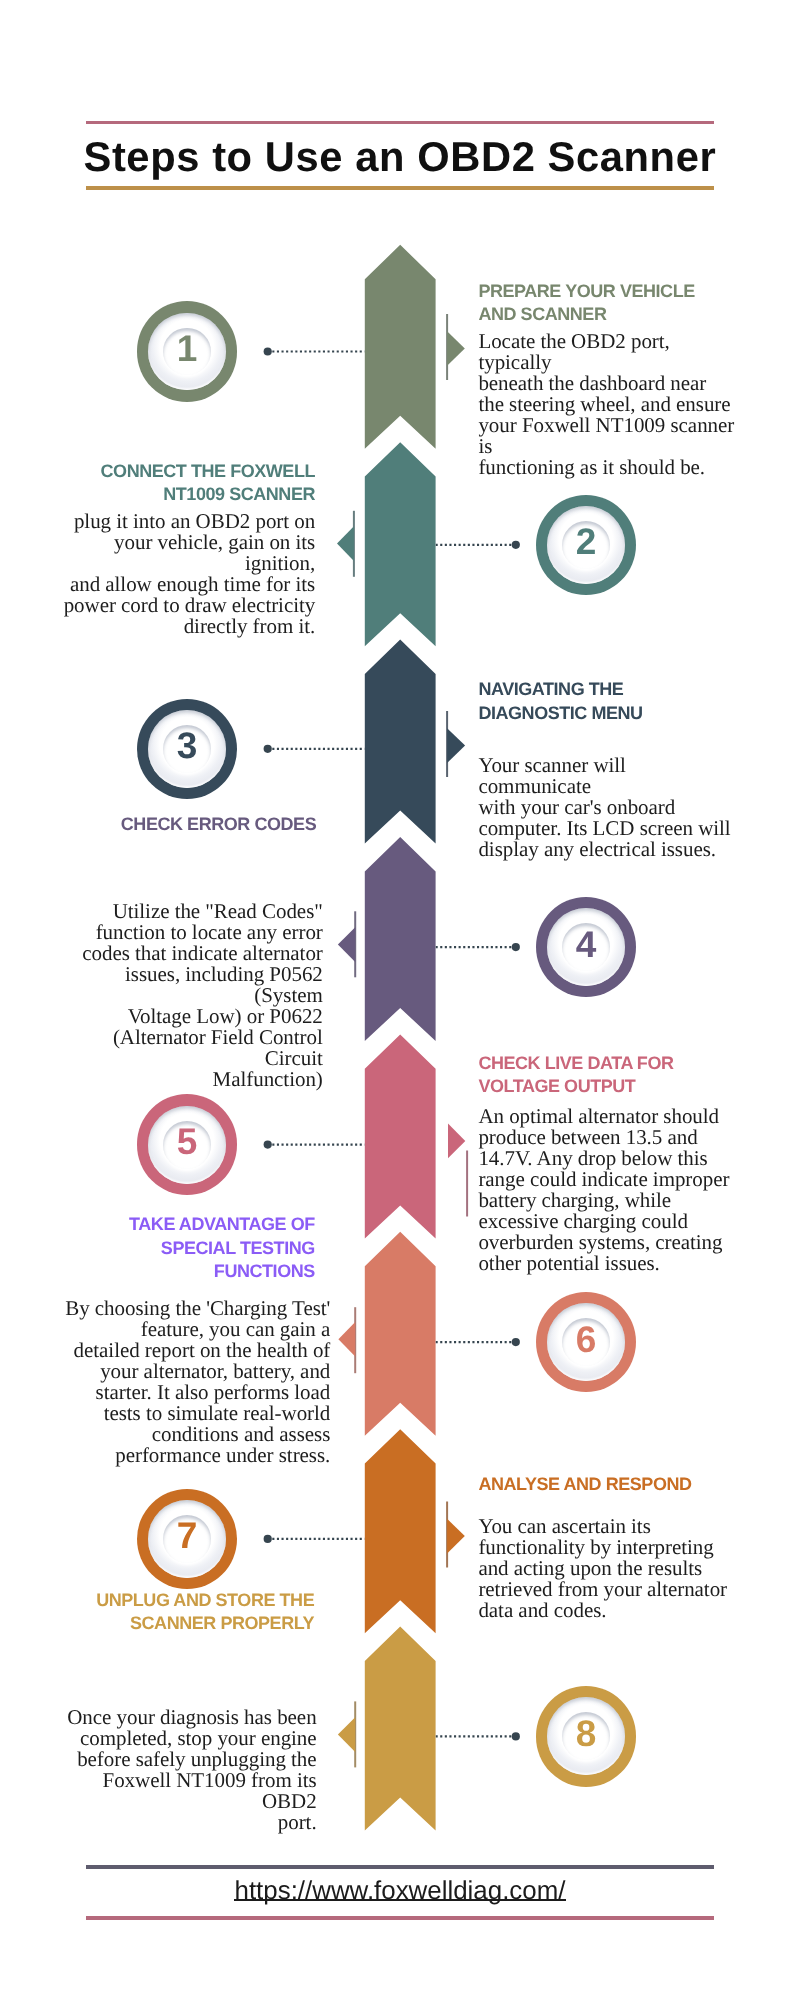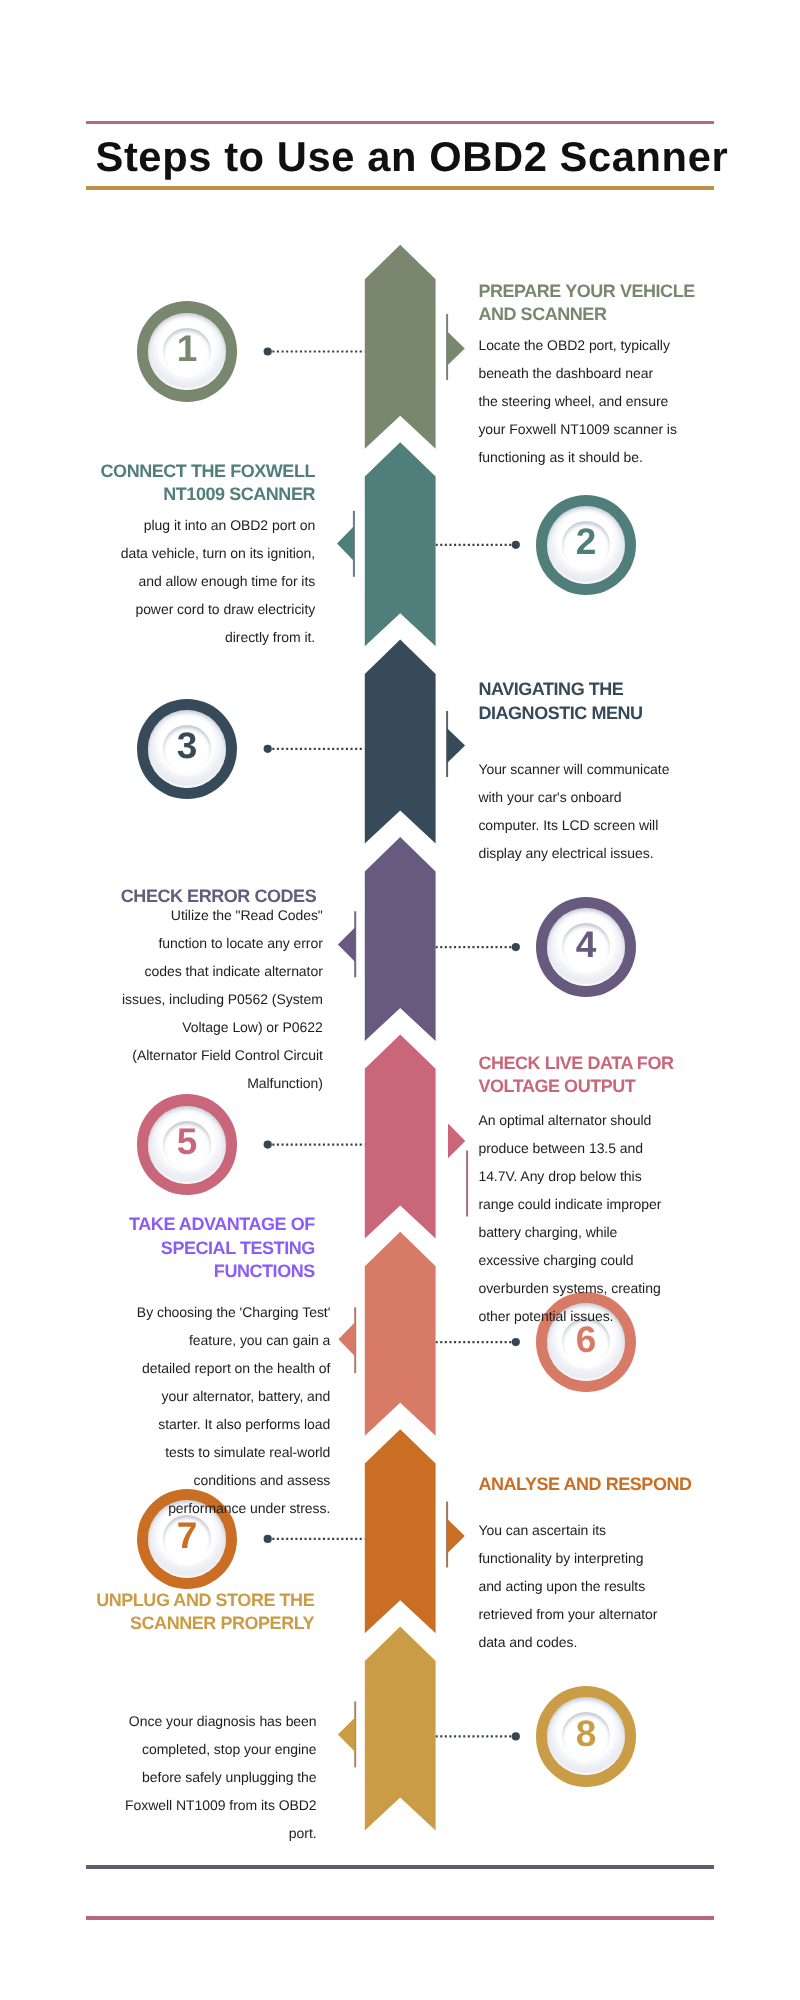--- a/index.html
+++ b/index.html
@@ -6,21 +6,21 @@
   body{width:800px;height:2000px;background:#ffffff;
        font-family:"Liberation Sans",sans-serif;overflow:hidden;
        -webkit-font-smoothing:antialiased;}
   .page{position:relative;width:800px;height:2000px;background:#ffffff;}
   *{-webkit-font-smoothing:antialiased;text-rendering:geometricPrecision;}
 
   .rule{position:absolute;left:86px;width:628px;}
 
   #title{position:absolute;transform:translateZ(0);left:83.5px;top:132.5px;width:628px;text-align:center;
     font-size:41.7px;font-weight:bold;letter-spacing:0.59px;color:#101010;
-    line-height:48px;white-space:nowrap;margin-left:12px;}
+    line-height:48px;white-space:nowrap;}
 
   #footer-url{position:absolute;transform:translateZ(0);left:86px;top:1874.8px;width:628px;text-align:center;
     font-size:25.9px;color:#1b1b1b;line-height:32px;}
   #footer-url span{position:relative;}
   #footer-url span::after{content:"";position:absolute;left:-0.5px;right:-0.5px;
      top:22.5px;height:1.8px;background:#1b1b1b;}
 
   svg#flow{position:absolute;left:0;top:0;width:800px;height:2000px;display:block;}
 
   .num-circle{position:absolute;width:100.5px;height:100.5px;border-radius:50%;
@@ -37,22 +37,22 @@
      box-shadow:inset 0 3px 3.6px rgba(130,140,160,.48),
                 inset 0 -2.6px 2.8px rgba(255,255,255,1),
                 0 2px 2.6px rgba(255,255,255,1);}
   .num-circle .num{position:absolute;left:0;top:-3px;right:0;bottom:3px;
      display:flex;align-items:center;justify-content:center;
      font-size:37px;font-weight:bold;letter-spacing:0px;line-height:1;transform:translateZ(0);}
 
   .txt{position:absolute;transform:translateZ(0);}
   .txt .head{font-size:18px;font-weight:bold;letter-spacing:-0.45px;
      line-height:23.3px;white-space:pre-line;}
-  .txt .body{font-size:14px;line-height:28px;color:#1d1d1d;
-     white-space:pre-line;letter-spacing:-0.05px;}
+  .txt .body{font-size:21px;line-height:21px;color:#1d1d1d;
+     white-space:pre-line;letter-spacing:-0.05px;font-family:Liberation Serif, serif;}
   .txt.right{text-align:left;}
   .txt.left{text-align:right;}
 </style>
 </head>
 <body>
 
 <div class="page">
 
   <div class="rule" id="rule-top" style="top: 121px; height: 2.6px; background: rgb(181, 105, 124);"></div>
   <div id="title">Steps to Use an OBD2 Scanner</div>
@@ -158,35 +158,35 @@
         <div class="body" style="position:absolute;left:478.4px;width:261.6px;top:331.2px">Locate the OBD2 port, typically
 beneath the dashboard near
 the steering wheel, and ensure
 your Foxwell NT1009 scanner is
 functioning as it should be.</div>
       </div>
       <div class="txt left" style="left: 0px; top: 0px; width: 800px;">
         <div class="head" style="color:#507e7a;position:absolute;left:60px;width:255px;top:460.2px">CONNECT THE FOXWELL
 NT1009 SCANNER</div>
         <div class="body" style="position:absolute;left:60px;width:255.2px;top:511.00000000000006px">plug it into an OBD2 port on
-data vehicle, turn on its ignition,
+your vehicle, gain on its ignition,
 and allow enough time for its
 power cord to draw electricity
 directly from it.</div>
       </div>
       <div class="txt right" style="left: 0px; top: 0px; width: 800px;">
         <div class="head" style="color:#364a5a;position:absolute;left:478.4px;width:261.6px;top:678.4000000000001px">NAVIGATING THE
 DIAGNOSTIC MENU</div>
         <div class="body" style="position:absolute;left:478.4px;width:261.6px;top:755px">Your scanner will communicate
 with your car's onboard
 computer. Its LCD screen will
 display any electrical issues.</div>
       </div>
       <div class="txt left" style="left: 0px; top: 0px; width: 800px;">
-        <div class="head" style="color:#675a7e;position:absolute;left:60px;width:256.2px;top:885px">CHECK ERROR CODES</div>
+        <div class="head" style="color:#675a7e;position:absolute;left:60px;width:256.2px;top:813px">CHECK ERROR CODES</div>
         <div class="body" style="position:absolute;left:60px;width:262.8px;top:901px">Utilize the "Read Codes"
 function to locate any error
 codes that indicate alternator
 issues, including P0562 (System
 Voltage Low) or P0622
 (Alternator Field Control Circuit
 Malfunction)</div>
       </div>
       <div class="txt right" style="left: 0px; top: 0px; width: 800px;">
         <div class="head" style="color:#ca667a;position:absolute;left:478.4px;width:261.6px;top:1052.2px">CHECK LIVE DATA FOR
@@ -226,15 +226,16 @@
 SCANNER PROPERLY</div>
         <div class="body" style="position:absolute;left:60px;width:256.6px;top:1706.6px">Once your diagnosis has been
 completed, stop your engine
 before safely unplugging the
 Foxwell NT1009 from its OBD2
 port.</div>
       </div>
     </div>
 
   <div class="rule" id="rule-foot-top" style="top: 1865px; height: 4px; background: rgb(94, 92, 110);"></div>
+  <div id="footer-url"><span>https://www.foxwelldiag.com/</span></div>
   <div class="rule" id="rule-foot-bot" style="top: 1916.2px; height: 3.6px; background: rgb(181, 105, 124);"></div>
 
 </div>
 
 </body></html>

